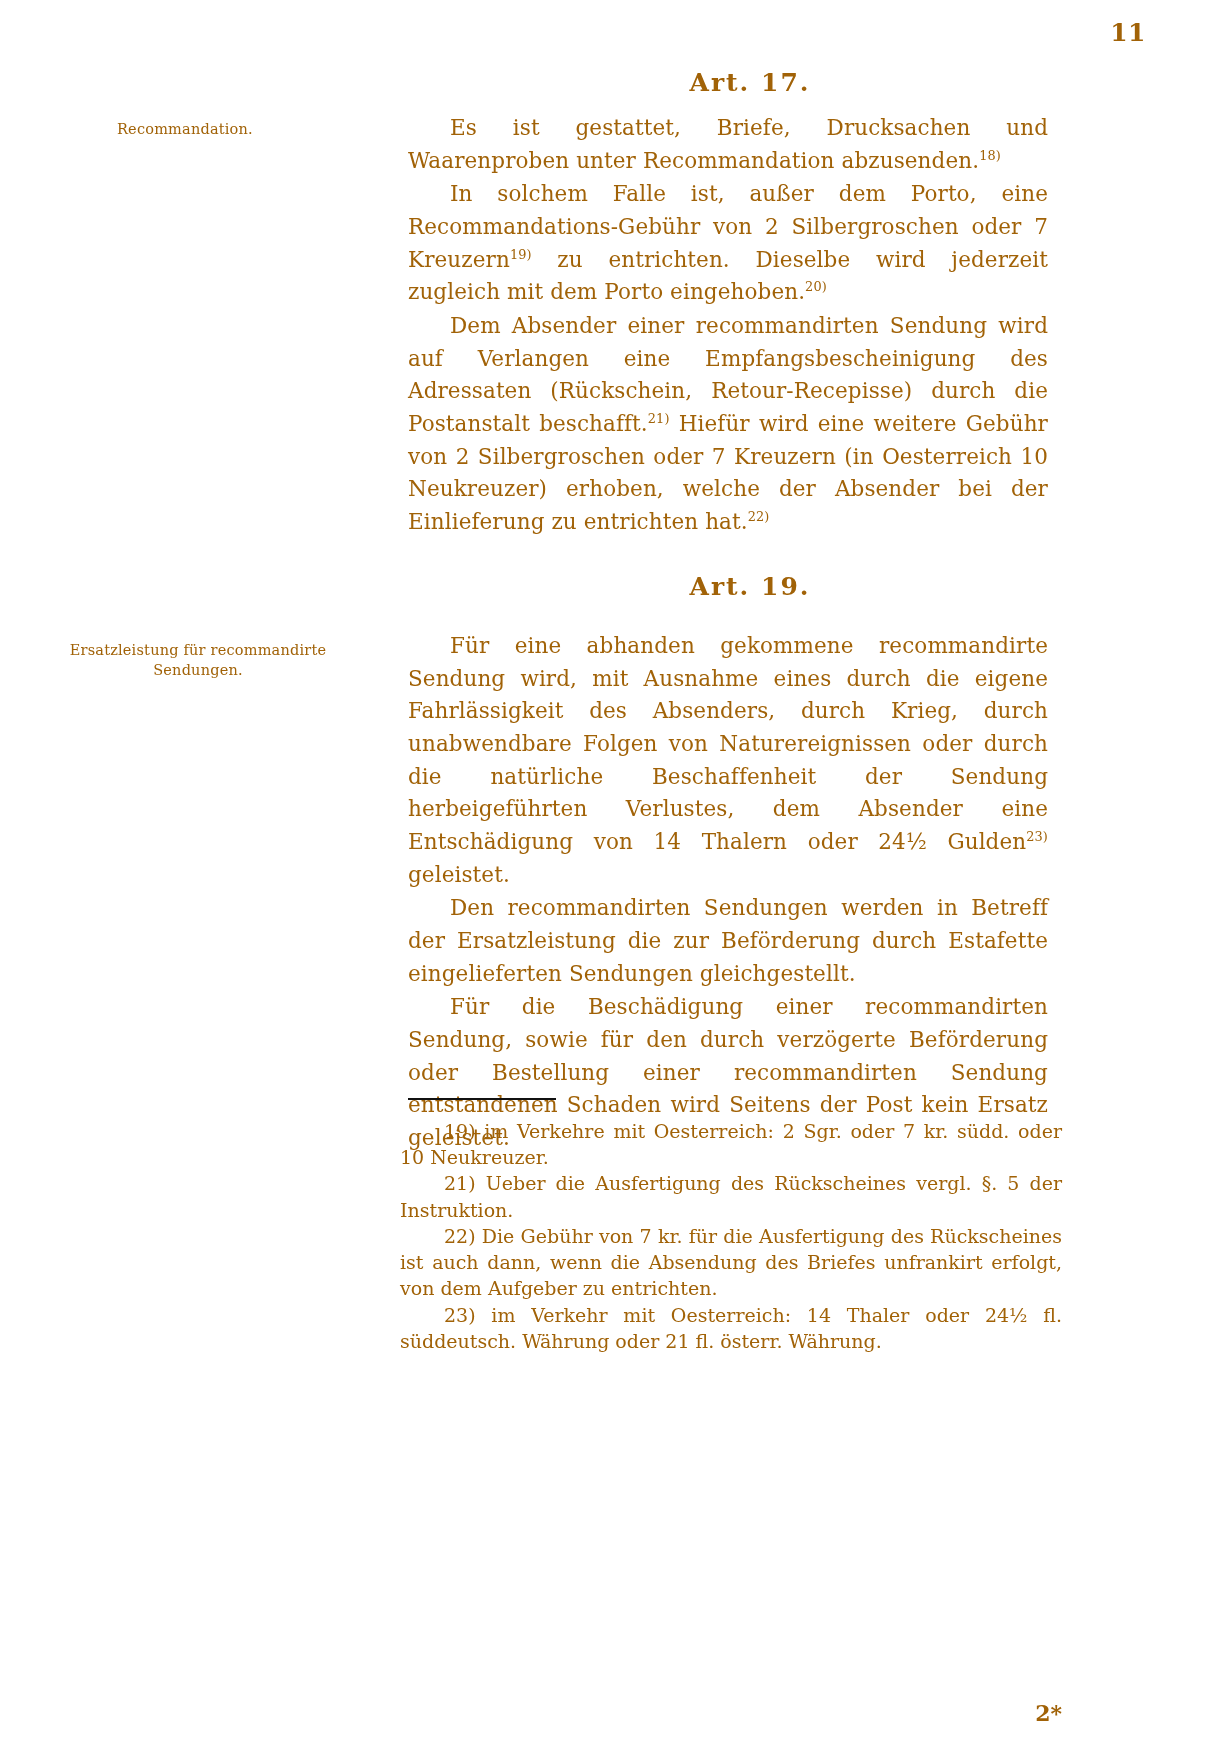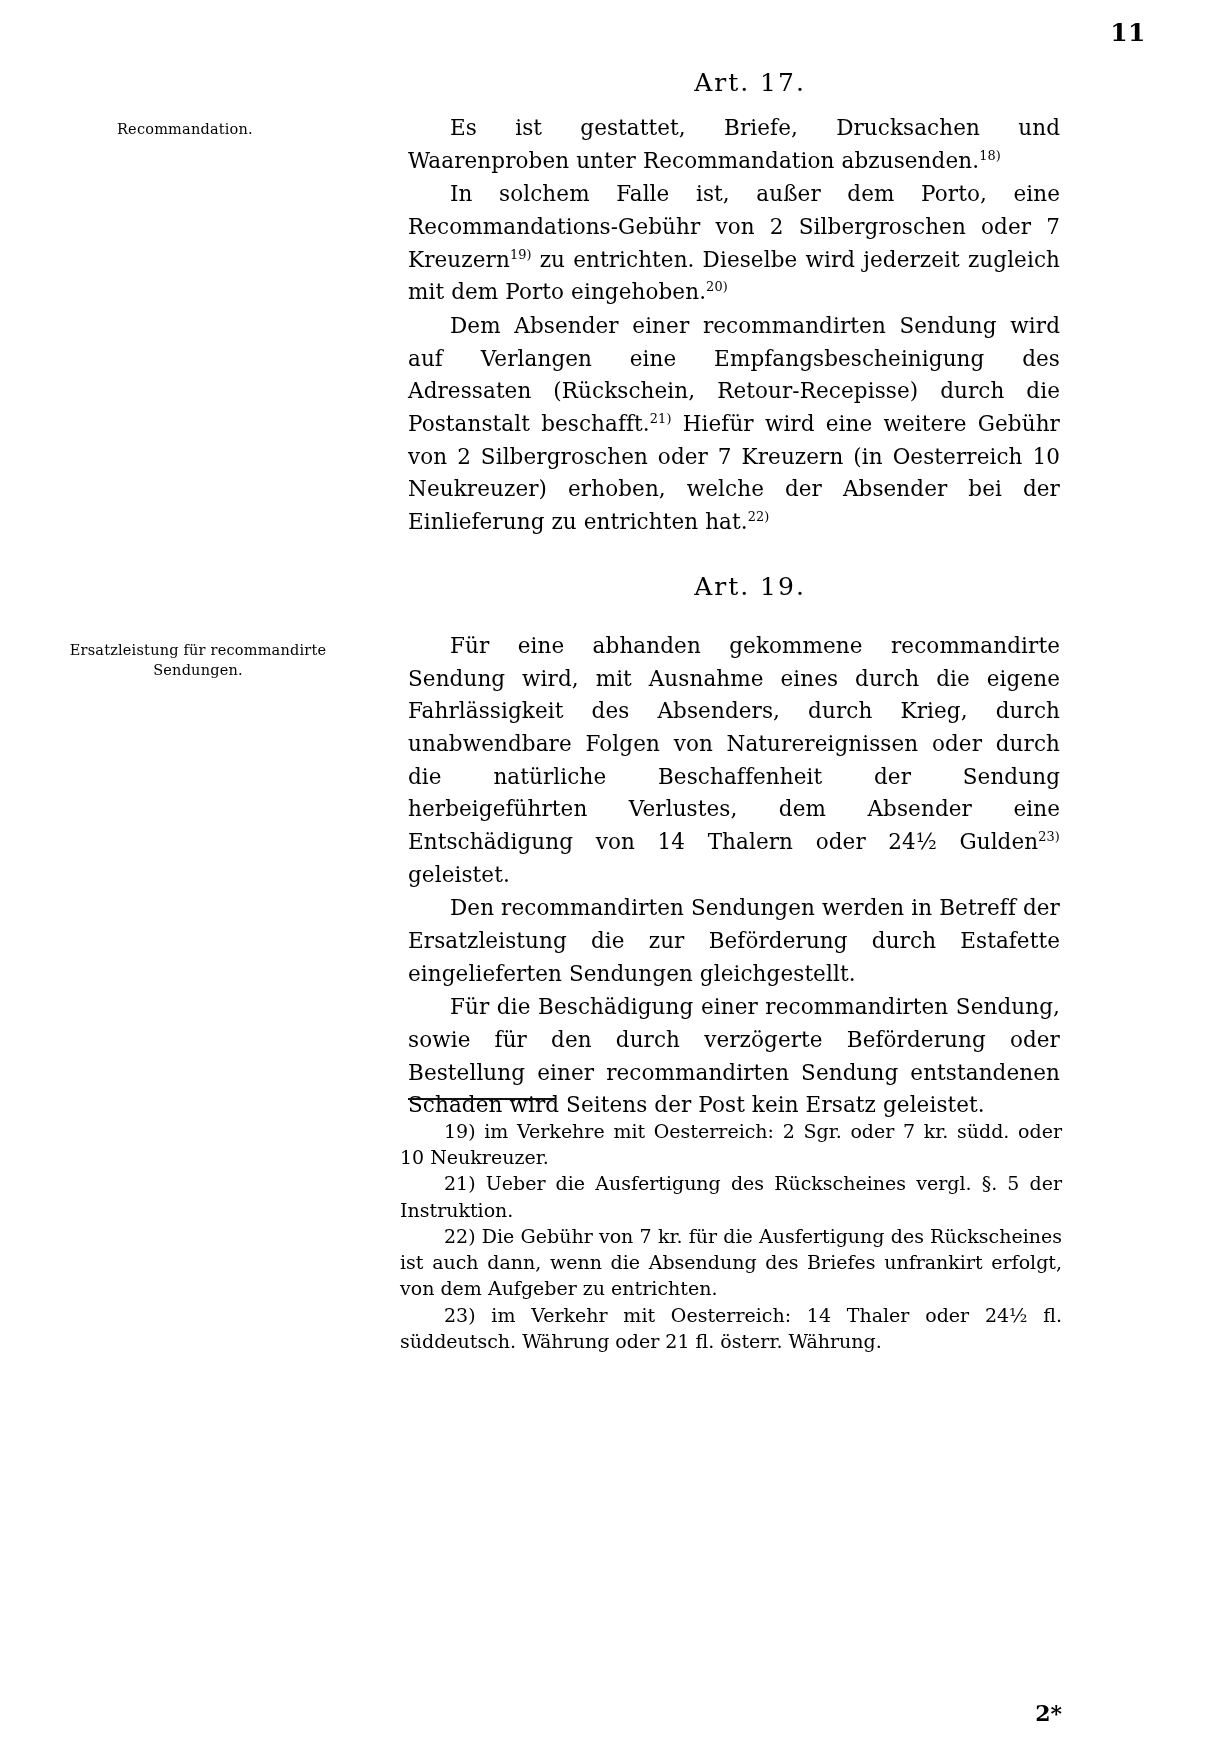--- a/index.html
+++ b/index.html
@@ -6,21 +6,21 @@
     margin: 0;
     padding: 0;
     background: #ffffff;
   }
   .page {
     position: relative;
     width: 1208px;
     height: 1759px;
     background: #ffffff;
     font-family: "DejaVu Serif", "Liberation Serif", serif;
-    color: #000000;
+    color: #a16207;
     overflow: hidden;
   }
 
   
   .folio {
     position: absolute;
     top: 18px;
     right: 62px;
     font-family: "DejaVu Serif", serif;
     font-weight: bold;
@@ -28,21 +28,21 @@
     letter-spacing: 0.5px;
   }
 
   
   .art-heading {
     position: absolute;
     left: 430px;
     width: 640px;
     text-align: center;
     font-size: 25px;
-    font-weight: normal;
+    font-weight: bold;
     letter-spacing: 2px;
     font-family: "DejaVu Serif", serif;
   }
   #art17-heading { top: 68px; }
   #art18-heading { top: 572px; }
 
   
   .marginal {
     position: absolute;
     font-size: 14.5px;
@@ -70,21 +70,21 @@
     width: 652px;
     font-size: 21.5px;
     line-height: 1.52;
     text-align: justify;
     letter-spacing: 0.1px;
   }
   #body-art17 { top: 112px; }
   #body-art18 { top: 630px; }
 
   .body-block p {
-    margin: 0 0 1px 0;
+    margin: 0 12px 1px 0;
     text-indent: 42px;
   }
   .body-block p:last-child { margin-bottom: 0; }
 
   sup {
     font-size: 0.6em;
     vertical-align: super;
     line-height: 0;
   }
 

